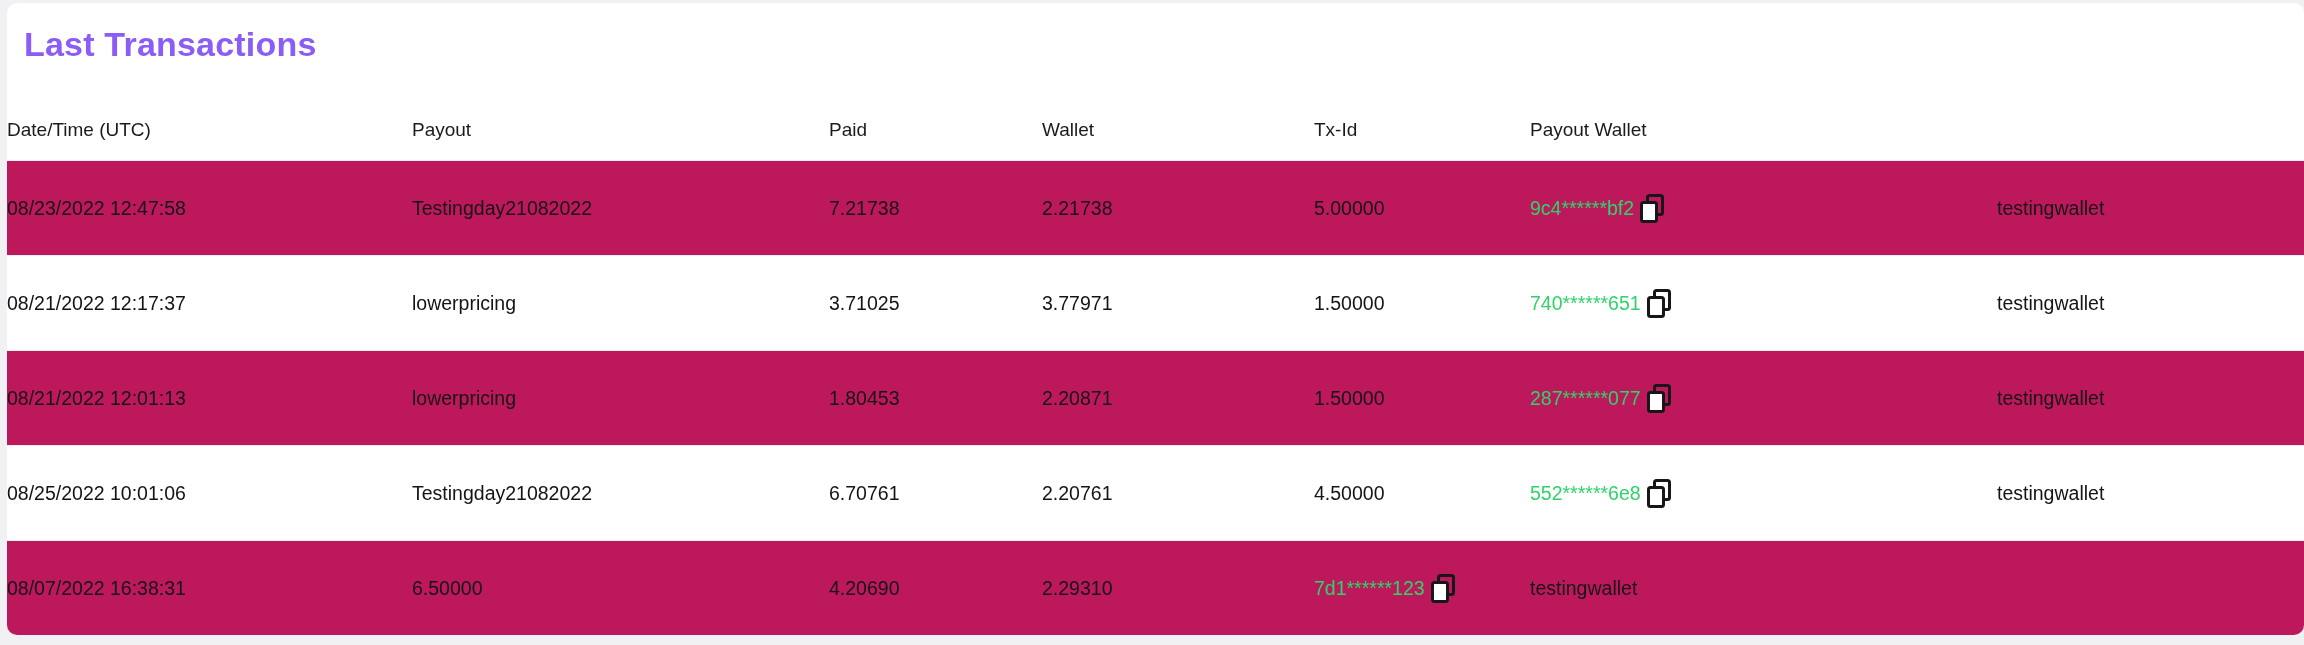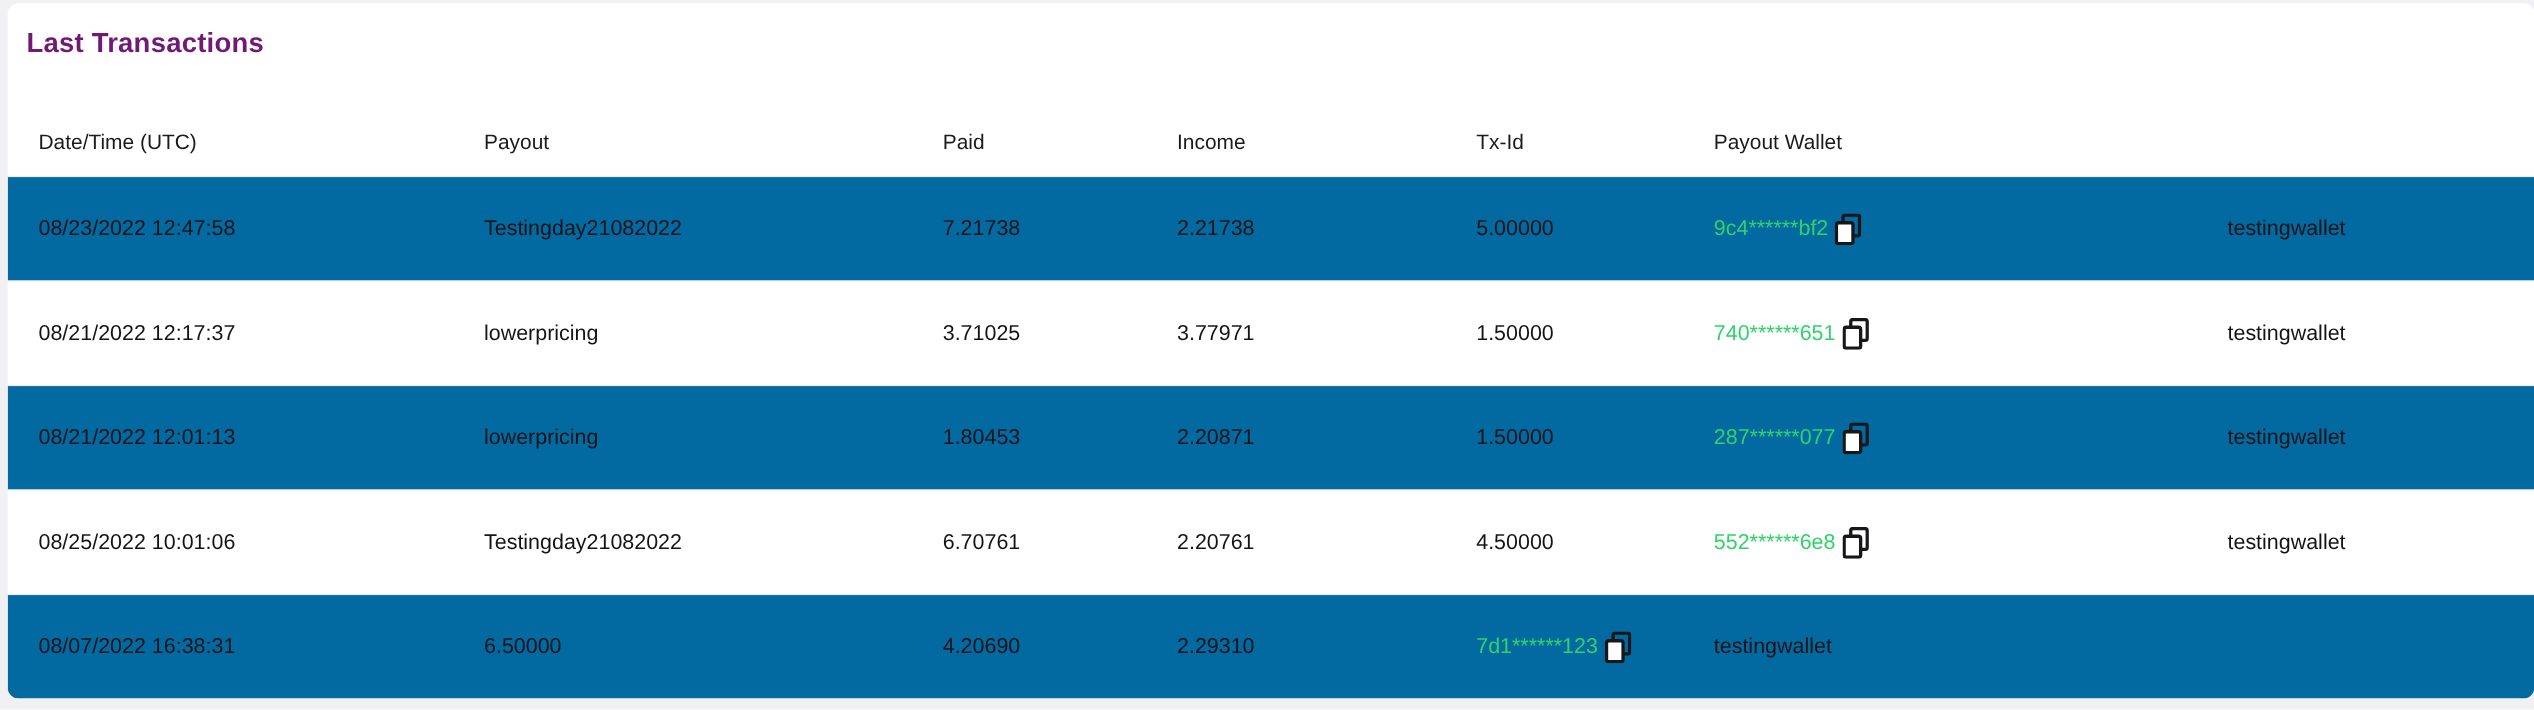--- a/index.html
+++ b/index.html
@@ -14,49 +14,49 @@
   .card {
     position:absolute;
     left:7px; top:3px; right:0; bottom:10px;
     background:#ffffff;
     border-radius:10px;
     overflow:hidden;
   }
   .page-title {
     position:absolute;
     left:17px; top:22px;
-    font-size:25px;
+    font-size:34px;
     font-weight:700;
-    color:#701a75;
+    color:#8b5cf6;
     letter-spacing:.2px;
   }
   .grid {
     display:grid;
     grid-template-columns:405px 417px 213px 272px 216px 467px 1fr;
     align-items:center;
-    padding-left:28px;
+    padding-left:0;
   }
   .thead {
     position:absolute;
     top:97px; left:0; right:0;
     height:60px;
     font-size:19px;
     color:#1b1b1e;
   }
   .tbody {
     position:absolute;
     top:157px; left:0; right:0; bottom:0;
   }
   .row {
     height:95px;
     border-top:1px solid #ededef;
     font-size:19.5px;
     color:#141417;
   }
-  .row.shaded { background:#0369a1; }
+  .row.shaded { background:#be185d; }
   .txcell { display:flex; align-items:center; gap:6px; }
   .txid {
     color:#2fd36a;
     cursor:pointer;
   }
   .copy-btn {
     display:inline-flex;
     background:none; border:none; padding:0;
     cursor:pointer;
   }
@@ -65,21 +65,21 @@
 <body>
 
 <div class="card">
 
   <h1 class="page-title">Last Transactions</h1>
 
   <div class="grid thead">
     <div>Date/Time (UTC)</div>
     <div>Payout</div>
     <div>Paid</div>
-    <div>Income</div>
+    <div>Wallet</div>
     <div>Tx-Id</div>
     <div>Payout Wallet</div>
   </div>
 
   <div class="tbody" id="tbody">
   <div class="grid row shaded">
     <div>08/23/2022 12:47:58</div>
     <div>Testingday21082022</div>
     <div>7.21738</div>
     <div>2.21738</div>

